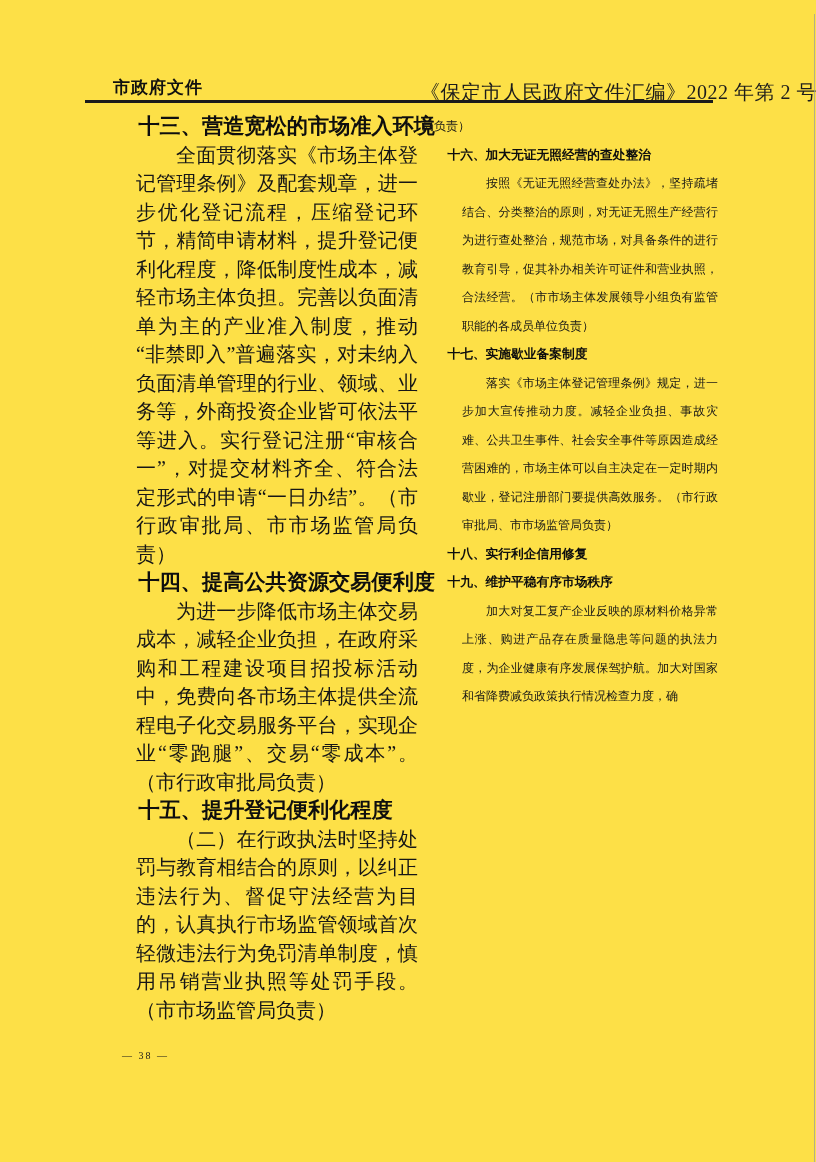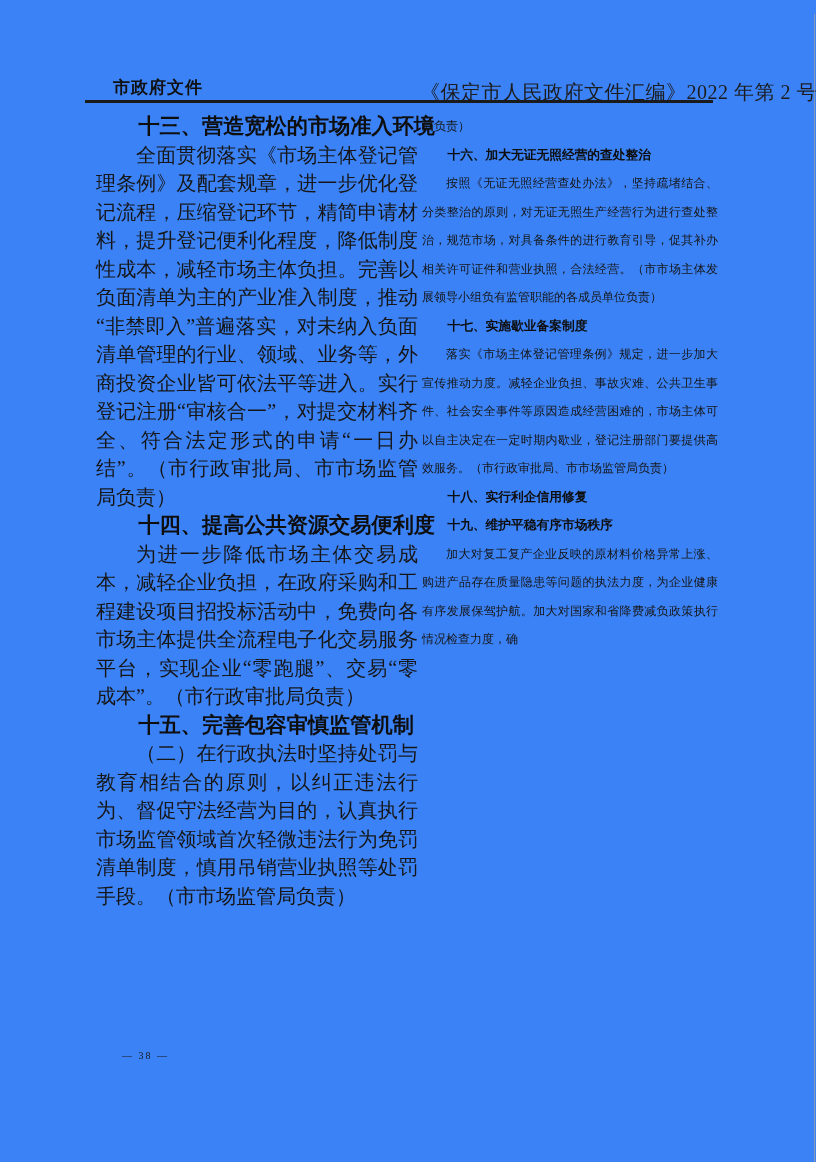--- a/index.html
+++ b/index.html
@@ -4,21 +4,21 @@
 <style>
   html, body { margin: 0; padding: 0; }
   body {
     width: 816px; height: 1162px;
     background: #fbfbf9;
     position: relative;
     overflow: hidden;
     font-family: "Liberation Serif", "DejaVu Serif", serif;
     color: #141414;
   }
-  .page { position: absolute; inset: 0; background: #3b82f6; }
+  .page { position: absolute; inset: 0; background: #fde047; }
 
   
   .header-left {
     position: absolute; left: 113px; top: 76px;
     font-family: "Liberation Sans", "DejaVu Sans", sans-serif;
     font-weight: bold; font-size: 17px; letter-spacing: 1px;
     color: #101010; white-space: nowrap;
   }
   .header-right {
     position: absolute; left: 420px; top: 79px; width: 272px;
@@ -41,20 +41,21 @@
   .blk { margin: 0; }
   .heading {
     font-family: "Liberation Sans", "DejaVu Sans", sans-serif;
     font-weight: bold; font-size: 1.06em;
     text-indent: 2em; color: #0e0e0e;
     white-space: nowrap;
   }
   .para {
     text-indent: 2em; text-align: justify;
     color: #161616;
+    margin-left: 40px;
   }
   .cont { text-indent: 0; text-align: justify; color: #161616; }
 
   
   .page-number {
     position: absolute; left: 122px; top: 1050px;
     font-size: 10px; letter-spacing: 2px; color: #1a1a1a;
   }
 
   
@@ -72,21 +73,21 @@
 
   <div class="header-right">《保定市人民政府文件汇编》2022 年第 2 号</div>
 
   <div class="header-rule"></div>
 
   <div class="col col-left" id="col-left">
       <div class="blk heading">十三、营造宽松的市场准入环境</div>
       <div class="blk para">全面贯彻落实《市场主体登记管理条例》及配套规章，进一步优化登记流程，压缩登记环节，精简申请材料，提升登记便利化程度，降低制度性成本，减轻市场主体负担。完善以负面清单为主的产业准入制度，推动“非禁即入”普遍落实，对未纳入负面清单管理的行业、领域、业务等，外商投资企业皆可依法平等进入。实行登记注册“审核合一”，对提交材料齐全、符合法定形式的申请“一日办结”。（市行政审批局、市市场监管局负责）</div>
       <div class="blk heading">十四、提高公共资源交易便利度</div>
       <div class="blk para">为进一步降低市场主体交易成本，减轻企业负担，在政府采购和工程建设项目招投标活动中，免费向各市场主体提供全流程电子化交易服务平台，实现企业“零跑腿”、交易“零成本”。（市行政审批局负责）</div>
-      <div class="blk heading">十五、完善包容审慎监管机制</div>
+      <div class="blk heading">十五、提升登记便利化程度</div>
       <div class="blk para">（二）在行政执法时坚持处罚与教育相结合的原则，以纠正违法行为、督促守法经营为目的，认真执行市场监管领域首次轻微违法行为免罚清单制度，慎用吊销营业执照等处罚手段。（市市场监管局负责）</div>
     </div>
 
   <div class="col col-right" id="col-right">
       <div class="blk cont">局负责）</div>
       <div class="blk heading">十六、加大无证无照经营的查处整治</div>
       <div class="blk para">按照《无证无照经营查处办法》，坚持疏堵结合、分类整治的原则，对无证无照生产经营行为进行查处整治，规范市场，对具备条件的进行教育引导，促其补办相关许可证件和营业执照，合法经营。（市市场主体发展领导小组负有监管职能的各成员单位负责）</div>
       <div class="blk heading">十七、实施歇业备案制度</div>
       <div class="blk para">落实《市场主体登记管理条例》规定，进一步加大宣传推动力度。减轻企业负担、事故灾难、公共卫生事件、社会安全事件等原因造成经营困难的，市场主体可以自主决定在一定时期内歇业，登记注册部门要提供高效服务。（市行政审批局、市市场监管局负责）</div>
       <div class="blk heading">十八、实行利企信用修复</div>

